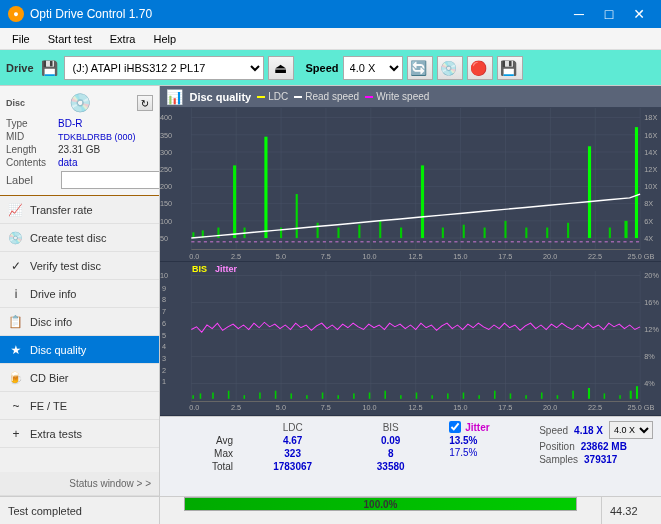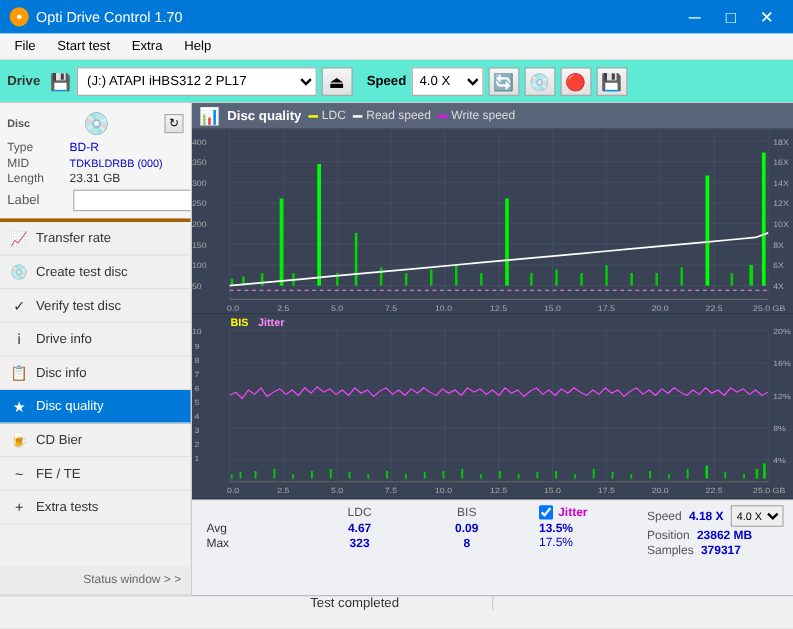--- a/index.html
+++ b/index.html
@@ -88,21 +88,21 @@
       background: #f0f0f0;
       border-right: 1px solid #ccc;
       display: flex;
       flex-direction: column;
       overflow: hidden;
     }
     
     
     .disc-panel {
       padding: 6px;
-      border-bottom: 3px solid #a16207;
+      border-bottom: 1px solid #a16207;
       background: #f5f5f5;
     }
     .disc-panel-header {
       display: flex;
       align-items: center;
       justify-content: space-between;
       margin-bottom: 4px;
     }
     .disc-info-row {
       display: flex;
@@ -204,21 +204,21 @@
       align-items: stretch;
       height: 80px;
     }
     .stats-section {
       flex: 1;
       padding: 4px 8px;
     }
     .stats-table { width: 100%; font-size: 10px; border-collapse: collapse; }
     .stats-table th { color: #555; font-weight: normal; padding: 1px 4px; text-align: center; }
     .stats-table td { color: #0000cc; padding: 1px 4px; text-align: center; font-weight: bold; }
-    .stats-table td.label { color: #333; text-align: left; font-weight: normal; }
+    .stats-table td.label { color: #333; text-align: right; font-weight: normal; }
     
     .speed-stats {
       padding: 4px 8px;
       font-size: 10px;
     }
     .speed-row { display: flex; gap: 6px; align-items: center; margin-bottom: 2px; }
     .speed-key { color: #555; }
     .speed-val { color: #0000cc; font-weight: bold; }
     
     .start-buttons {
@@ -239,21 +239,20 @@
     }
     
     
     .status-bar {
       height: 28px;
       background: #f0f0f0;
       border-top: 1px solid #ccc;
       display: flex;
       align-items: center;
       gap: 16px;
-      flex-direction: column;
     }
     .status-text {
       width: 160px;
       padding: 0 8px;
       font-size: 11px;
       color: #333;
       border-right: 1px solid #ccc;
       height: 100%;
       display: flex;
       align-items: center;
@@ -355,20 +354,24 @@
         <span class="disc-info-label">Type</span>
         <span class="disc-info-value">BD-R</span>
       </div>
       <div class="disc-info-row">
         <span class="disc-info-label">MID</span>
         <span class="disc-info-value" style="font-size:9px;">TDKBLDRBB (000)</span>
       </div>
       <div class="disc-info-row">
         <span class="disc-info-label">Length</span>
         <span class="disc-info-value black">23.31 GB</span>
+      </div>
+      <div class="disc-info-row">
+        <span class="disc-info-label">Contents</span>
+        <span class="disc-info-value">data</span>
       </div>
       <div class="label-row">
         <span class="disc-info-label">Label</span>
         <input type="text" class="label-input" style="">
 
       </div>
     </div>
 
     <div class="nav-item">
       <span class="nav-icon">📈</span>
@@ -633,20 +636,25 @@
             <tr>
               <td class="label">Avg</td>
               <td>4.67</td>
               <td>0.09</td>
             </tr>
             <tr>
               <td class="label">Max</td>
               <td>323</td>
               <td>8</td>
             </tr>
+            <tr>
+              <td class="label">Total</td>
+              <td>1783067</td>
+              <td>33580</td>
+            </tr>
           </tbody>
         </table>
       </div>
 
       <div style="padding:4px 8px;min-width:90px;">
         <div style="display:flex;align-items:center;gap:4px;margin-bottom:2px;">
           <input type="checkbox" checked="" style="width: 12px; height: 12px;">
           <span style="color:#cc00cc;font-size:10px;font-weight:bold;">Jitter</span>
         </div>
         <div style="font-size:10px;color:#333;margin-bottom:1px;">

